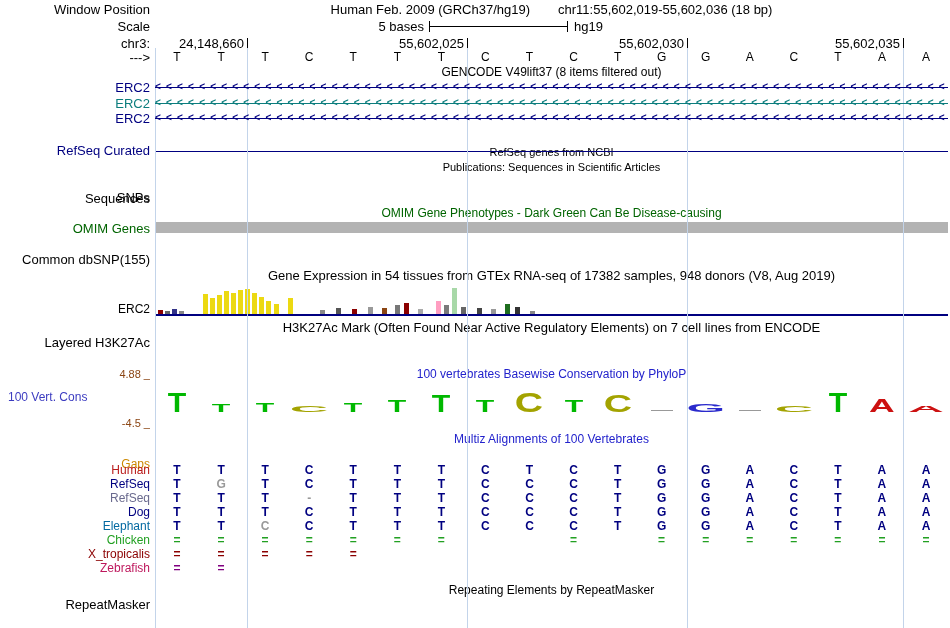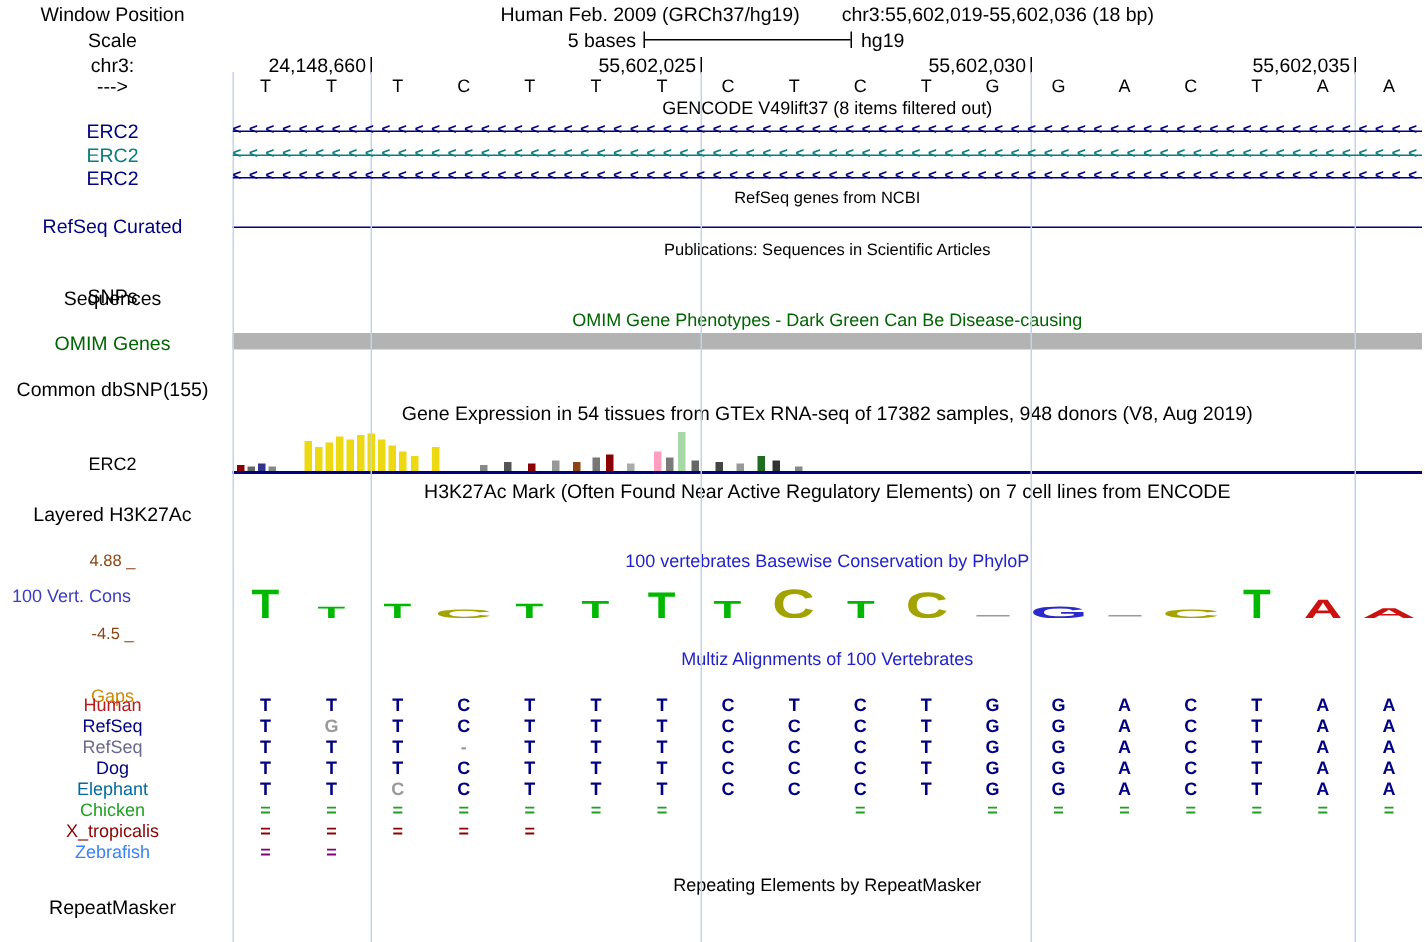--- a/index.html
+++ b/index.html
@@ -2,21 +2,21 @@
 <html><head>
 <meta charset="utf-8">
 <style>
   html,body{margin:0;padding:0;background:#fff;}
   #browser{
     position:relative;width:950px;height:628px;background:#ffffff;
     font-family:"Liberation Sans", sans-serif;color:#000;overflow:hidden;
   }
   #browser > *{z-index:1;}
   .guide{position:absolute;top:48px;height:580px;width:1px;background:#c3d4ea;z-index:0;}
-  .lbl{position:absolute;left:0;width:150px;padding-right:2px;text-align:center;
+  .lbl{position:absolute;left:0;width:150px;padding-right:2px;text-align:right;
        font-size:13px;line-height:13px;white-space:nowrap;}
   .lbl12{font-size:12px;}
   .score{font-size:11px;color:#8b4513;}
   .vertcons{position:absolute;left:8px;font-size:12px;line-height:13px;color:#3c3cc0;white-space:nowrap;}
   .title{position:absolute;left:155px;width:793px;text-align:center;
          font-size:13px;line-height:13px;white-space:nowrap;}
   .t12{font-size:12px;}
   .t11{font-size:11px;}
   .title-flex{position:absolute;left:155px;width:793px;top:3px;display:flex;
               justify-content:center;gap:28px;font-size:13px;line-height:13px;white-space:nowrap;}
@@ -48,21 +48,21 @@
   .aln-ch{position:absolute;top:0;transform:translateX(-50%);font-size:12px;font-weight:bold;line-height:14px;}
 </style>
 </head>
 <body>
 
 <div id="browser">
 
   <div class="lbl" style="top:3px">Window Position</div>
   <div class="title-flex">
     <span>Human Feb. 2009 (GRCh37/hg19)</span>
-    <span>chr3:55,602,019-55,602,036 (18 bp)</span>
+    <span>chr11:55,602,019-55,602,036 (18 bp)</span>
   </div>
 
   <div class="lbl" style="top:20px">Scale</div>
   <div id="scale-row">
     <span class="scale-bases">5 bases</span>
     <div class="scale-bar">
       <div class="scale-bar-line"></div>
     </div>
     <span class="scale-genome">hg19</span>
   </div>
@@ -96,21 +96,21 @@
       <span class="seq-ch" style="left: 705.694px;">G</span>
       <span class="seq-ch" style="left: 749.75px;">A</span>
       <span class="seq-ch" style="left: 793.806px;">C</span>
       <span class="seq-ch" style="left: 837.861px;">T</span>
       <span class="seq-ch" style="left: 881.917px;">A</span>
       <span class="seq-ch" style="left: 925.972px;">A</span>
     </div>
 
   <div class="title t12" style="top:66px">GENCODE V49lift37 (8 items filtered out)</div>
 
-  <div class="title t11" style="top:126px">RefSeq genes from NCBI</div>
+  <div class="title t11" style="top:146px">RefSeq genes from NCBI</div>
   <div class="lbl" style="top:144px;color:#000080">RefSeq Curated</div>
   <div id="refseq-line"></div>
 
   <div class="title t11" style="top:161px">Publications: Sequences in Scientific Articles</div>
   <div class="lbl" style="top:192px">Sequences</div>
   <div class="lbl" style="top:191px">SNPs</div>
 
   <div class="title t12" style="top:207px;color:#006400">OMIM Gene Phenotypes - Dark Green Can Be Disease-causing</div>
   <div class="lbl" style="top:222px;color:#006400">OMIM Genes</div>
   <div id="omim-bar"></div>
@@ -399,18 +399,18 @@
       <span class="aln-ch" style="left: 770.972px; color: rgb(34, 160, 34);">=</span>
     </div>
     <div class="lbl lbl12" style="top: 548px; color: rgb(139, 0, 0);">X_tropicalis</div>
     <div class="aln-row" style="top: 547px;">
       <span class="aln-ch" style="left: 22.0278px; color: rgb(139, 0, 0);">=</span>
       <span class="aln-ch" style="left: 66.0833px; color: rgb(139, 0, 0);">=</span>
       <span class="aln-ch" style="left: 110.139px; color: rgb(139, 0, 0);">=</span>
       <span class="aln-ch" style="left: 154.194px; color: rgb(139, 0, 0);">=</span>
       <span class="aln-ch" style="left: 198.25px; color: rgb(139, 0, 0);">=</span>
     </div>
-    <div class="lbl lbl12" style="top: 562px; color: #3b82f6;">Zebrafish</div>
+    <div class="lbl lbl12" style="top: 562px; color: #be185d;">Zebrafish</div>
     <div class="aln-row" style="top: 561px;">
       <span class="aln-ch" style="left: 22.0278px; color: rgb(128, 0, 128);">=</span>
       <span class="aln-ch" style="left: 66.0833px; color: rgb(128, 0, 128);">=</span>
     </div>
   </div>
 
 </body></html>

